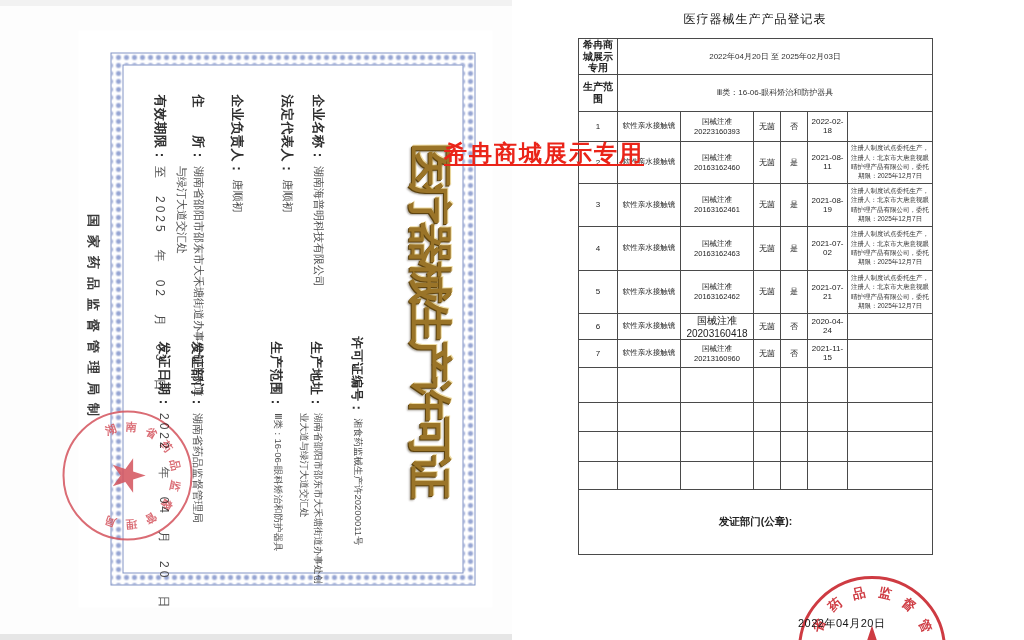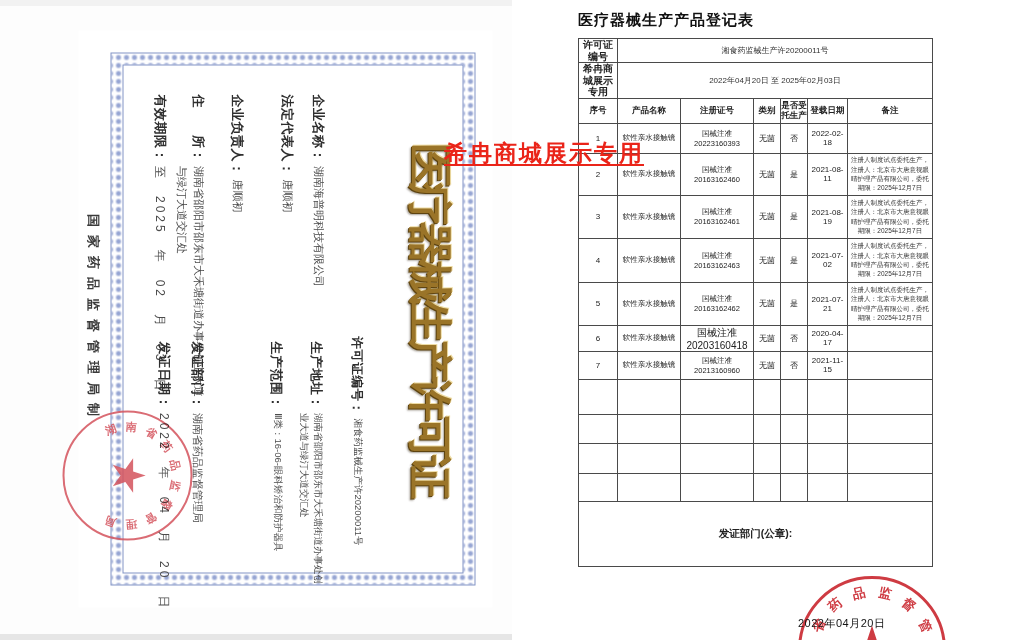--- a/index.html
+++ b/index.html
@@ -81,22 +81,22 @@
   }
   
   .watermark{
     position:absolute;left:444px;top:138px;z-index:20;
     font-size:23px;font-weight:700;color:#ea2419;letter-spacing:2px;
     text-decoration:underline;text-underline-offset:3px;white-space:nowrap;
   }
   
   .registry-page{position:absolute;left:512px;top:0;width:512px;height:640px;background:#fff;overflow:hidden;}
   .reg-title{
-    position:absolute;top:11px;left:66px;width:354px;
-    font-size:15px;font-weight:700;color:#111;letter-spacing:1px;
+    position:absolute;top:11px;left:66px;width:354px;text-align:center;
+    font-size:12px;font-weight:400;color:#111;letter-spacing:1px;
   }
   table.reg{
     position:absolute;left:66px;top:38px;width:354px;
     border-collapse:collapse;table-layout:fixed;
     font-size:8px;color:#222;
   }
   table.reg td, table.reg th{
     border:1px solid #4a4a4a;padding:0;text-align:center;vertical-align:middle;
     overflow:hidden;
   }
@@ -198,36 +198,27 @@
     <colgroup>
       <col style="width:39px">
         <col style="width:63px">
         <col style="width:73px">
       <col style="width:27px">
         <col style="width:27px">
         <col style="width:40px">
         <col style="width:85px">
     </colgroup>
     <tbody>
-      <tr style="height:22px">
-        <td class="ilabel">许可证编号</td>
-        <td class="ival" colspan="6">湘食药监械生产许20200011号</td>
-      </tr>
       <tr style="height:23px">
         <td class="ilabel">希冉商城展示专用</td>
         <td class="ival" colspan="6">2022年04月20日 至 2025年02月03日</td>
       </tr>
-      <tr style="height:25px">
-        <th>序号</th>
-        <th>产品名称</th>
-        <th>注册证号</th>
-        <th>类别</th>
-        <th>是否受托生产</th>
-        <th>登载日期</th>
-        <th>备注</th>
+      <tr style="height:37px">
+        <td class="ilabel">生产范围</td>
+        <td class="ival" colspan="6">Ⅲ类：16-06-眼科矫治和防护器具</td>
       </tr>
 
       <tr style="height: 30px;">
           <td>1</td>
           <td style="font-size: 7.5px;">软性亲水接触镜</td>
           <td style="font-size: 7.5px;">国械注准20223160393</td>
           <td>无菌</td>
           <td>否</td>
           <td>2022-02-18</td>
           <td class="remark"></td>
@@ -267,21 +258,21 @@
           <td>是</td>
           <td>2021-07-21</td>
           <td class="remark">注册人制度试点委托生产，注册人：北京市大唐意视眼睛护理产品有限公司，委托期限：2025年12月7日</td>
         </tr>
         <tr style="height: 25px;">
           <td>6</td>
           <td style="font-size: 7.5px;">软性亲水接触镜</td>
           <td style="font-size: 10px; text-align: center;">国械注准20203160418</td>
           <td>无菌</td>
           <td>否</td>
-          <td>2020-04-17</td>
+          <td>2020-04-24</td>
           <td class="remark"></td>
         </tr>
         <tr style="height: 28px;">
           <td>7</td>
           <td style="font-size: 7.5px;">软性亲水接触镜</td>
           <td style="font-size: 7.5px;">国械注准20213160960</td>
           <td>无菌</td>
           <td>否</td>
           <td>2021-11-15</td>
           <td class="remark"></td>

